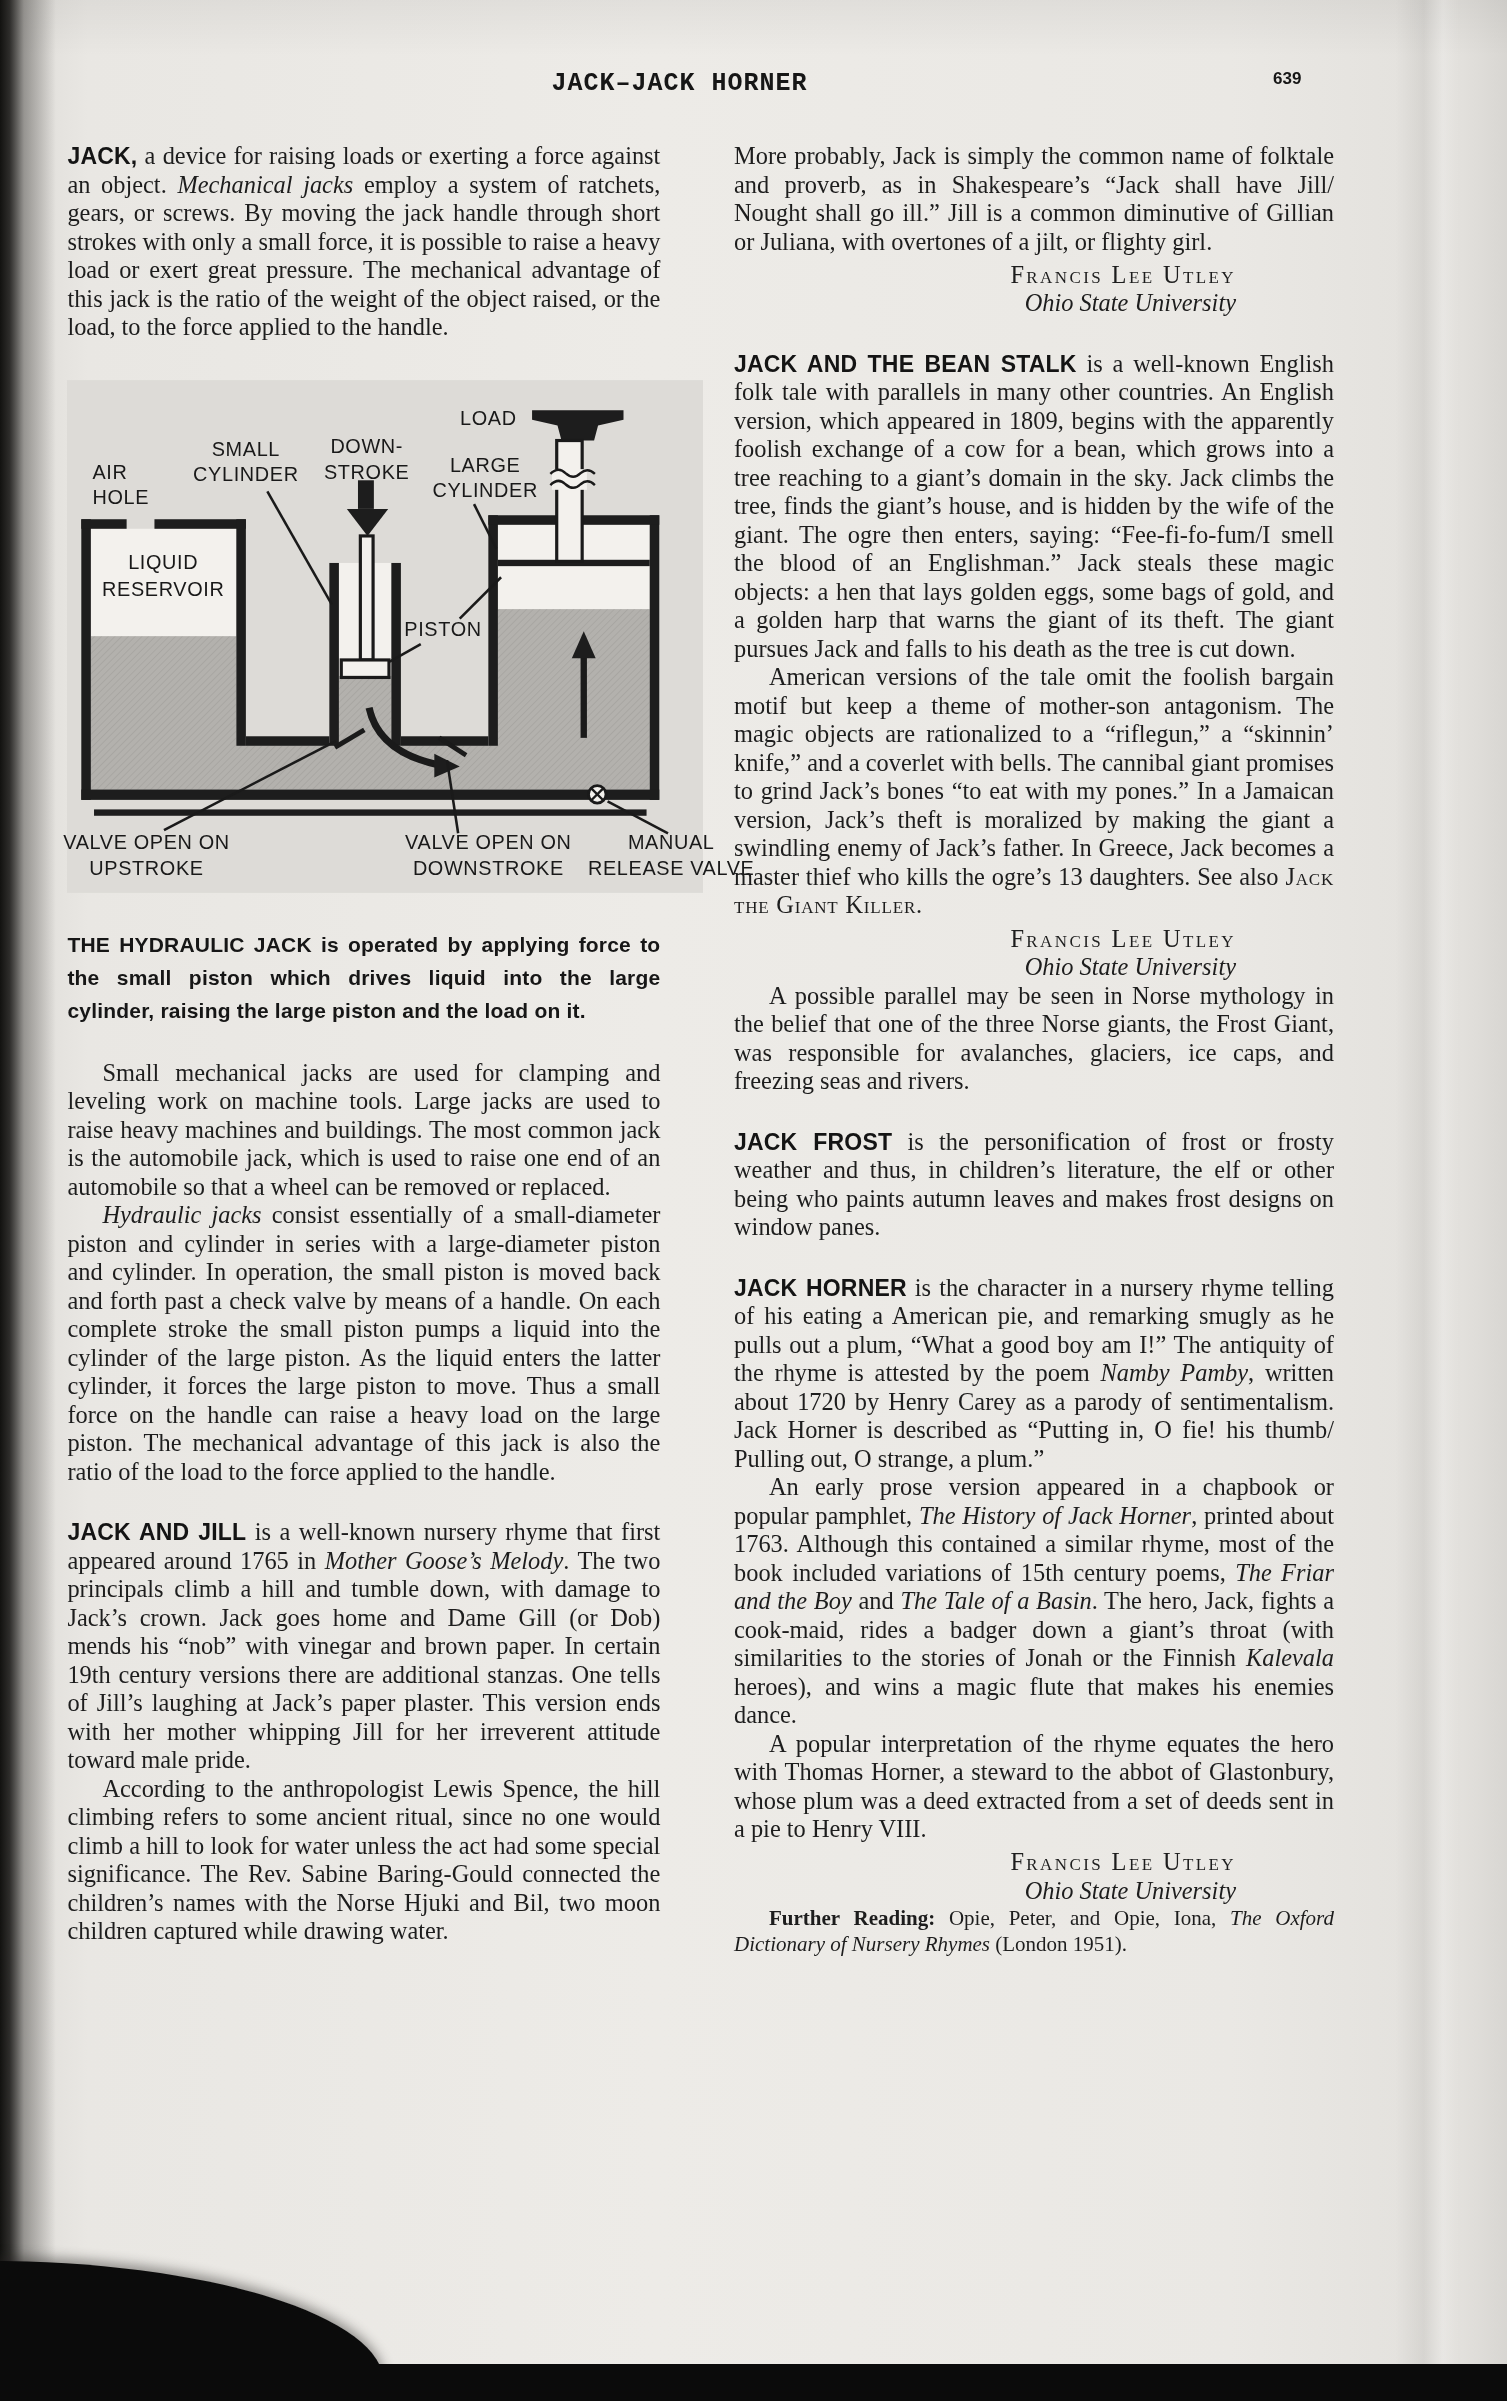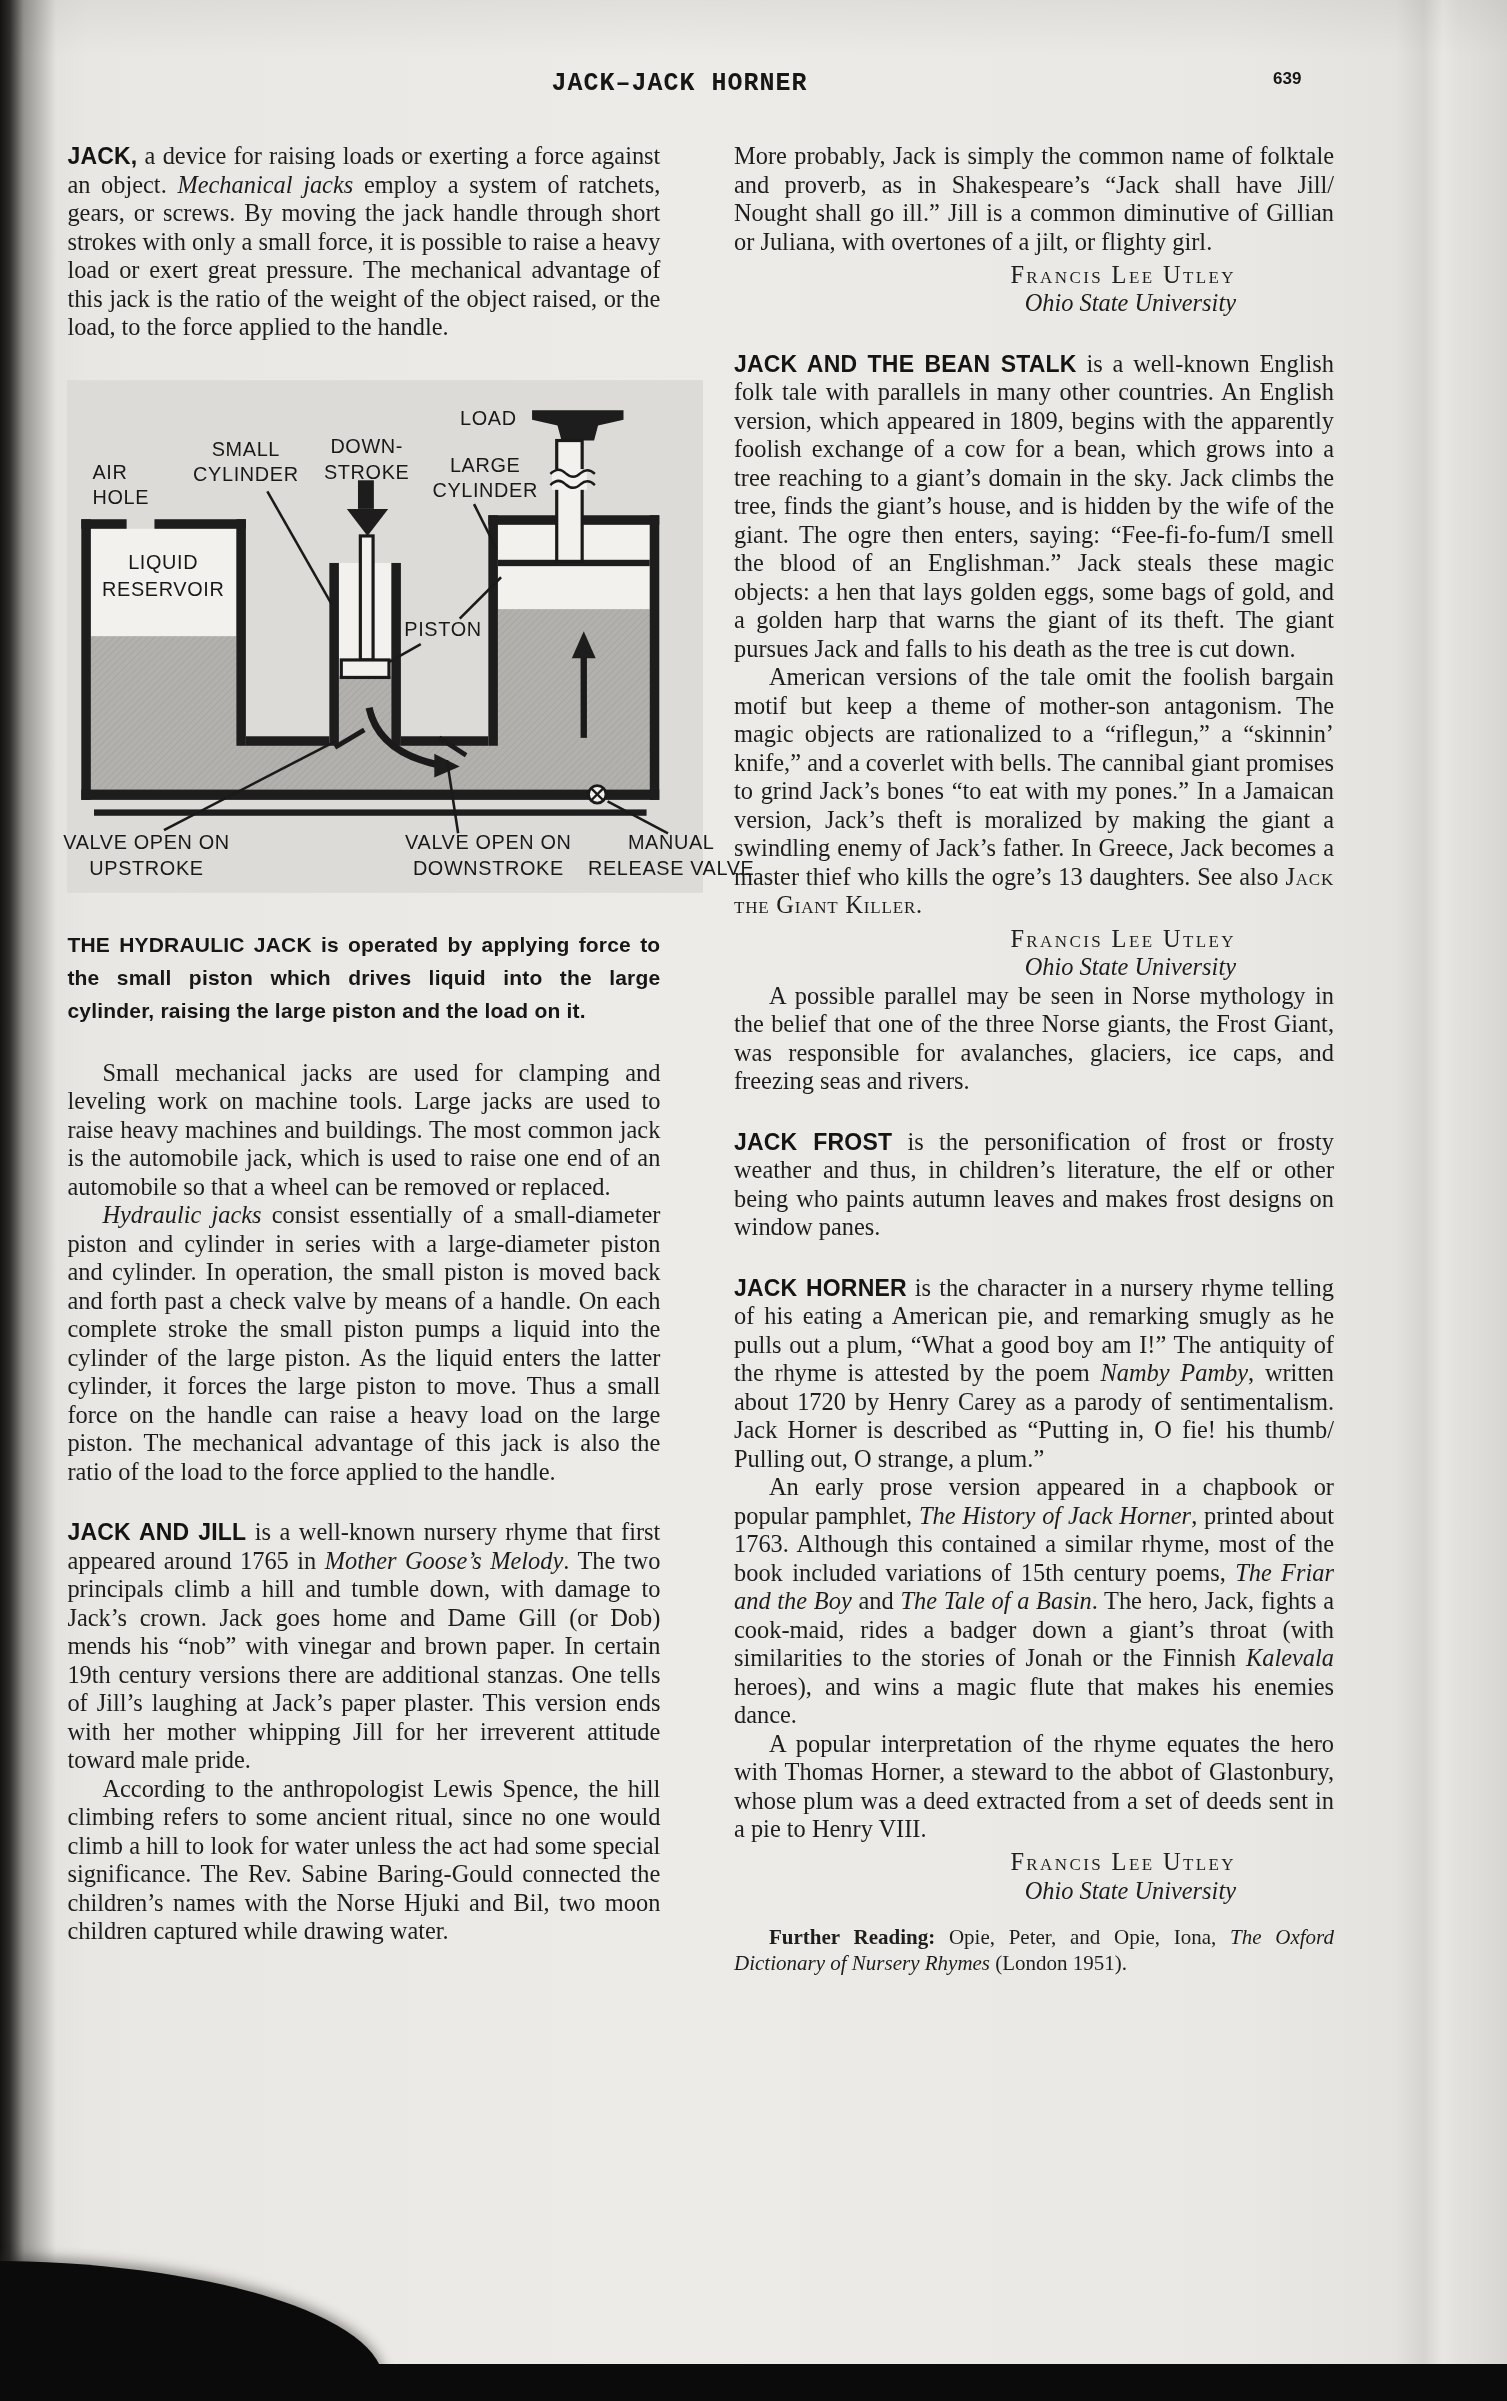--- a/index.html
+++ b/index.html
@@ -27,21 +27,21 @@
   .term{font-family:"Liberation Sans",sans-serif;font-weight:700;font-size:23px;letter-spacing:0.2px;color:#141414;}
   .sig{text-align:right;margin-top:4.8px;}
   .col-left .sig{padding-right:140px;}
   .col-right .sig{padding-right:98px;}
   .sig-name{font-variant:small-caps;letter-spacing:2.4px;}
   .sig-aff{font-style:italic;}
   .sc{font-variant:small-caps;letter-spacing:0.8px;}
   figure{margin:38px 0 0 0;padding:0;}
   .caption{margin-top:35px;font-family:"Liberation Sans",sans-serif;font-weight:700;font-size:21px;
     line-height:33px;letter-spacing:0.2px;color:#161616;}
-  .further{font-size:21px;line-height:26px;margin-top:19px;}
+  .further{font-size:21px;line-height:26px;}
   svg{overflow:visible;display:block}
   .dlabel{font-family:"Liberation Sans",sans-serif;font-size:25px;letter-spacing:.8px;fill:#191919;}
   .ink{fill:var(--ink,#1a1a1a);}
   .wht{fill:#f3f1ed;}
   .ldr{stroke:#1a1a1a;stroke-width:3.2px;}
   .bottom-bar{position:absolute;left:0;bottom:0;width:100%;height:37px;background:var(--shadow-black,#0b0b0b);}
   .corner-curl{position:absolute;left:-32px;bottom:17.6px;width:416px;height:122px;
     background:var(--shadow-black,#0b0b0b);border-top-right-radius:95% 100%;
     box-shadow:0 -4.8px 11.2px rgba(40,38,36,.45);}
 </style>

